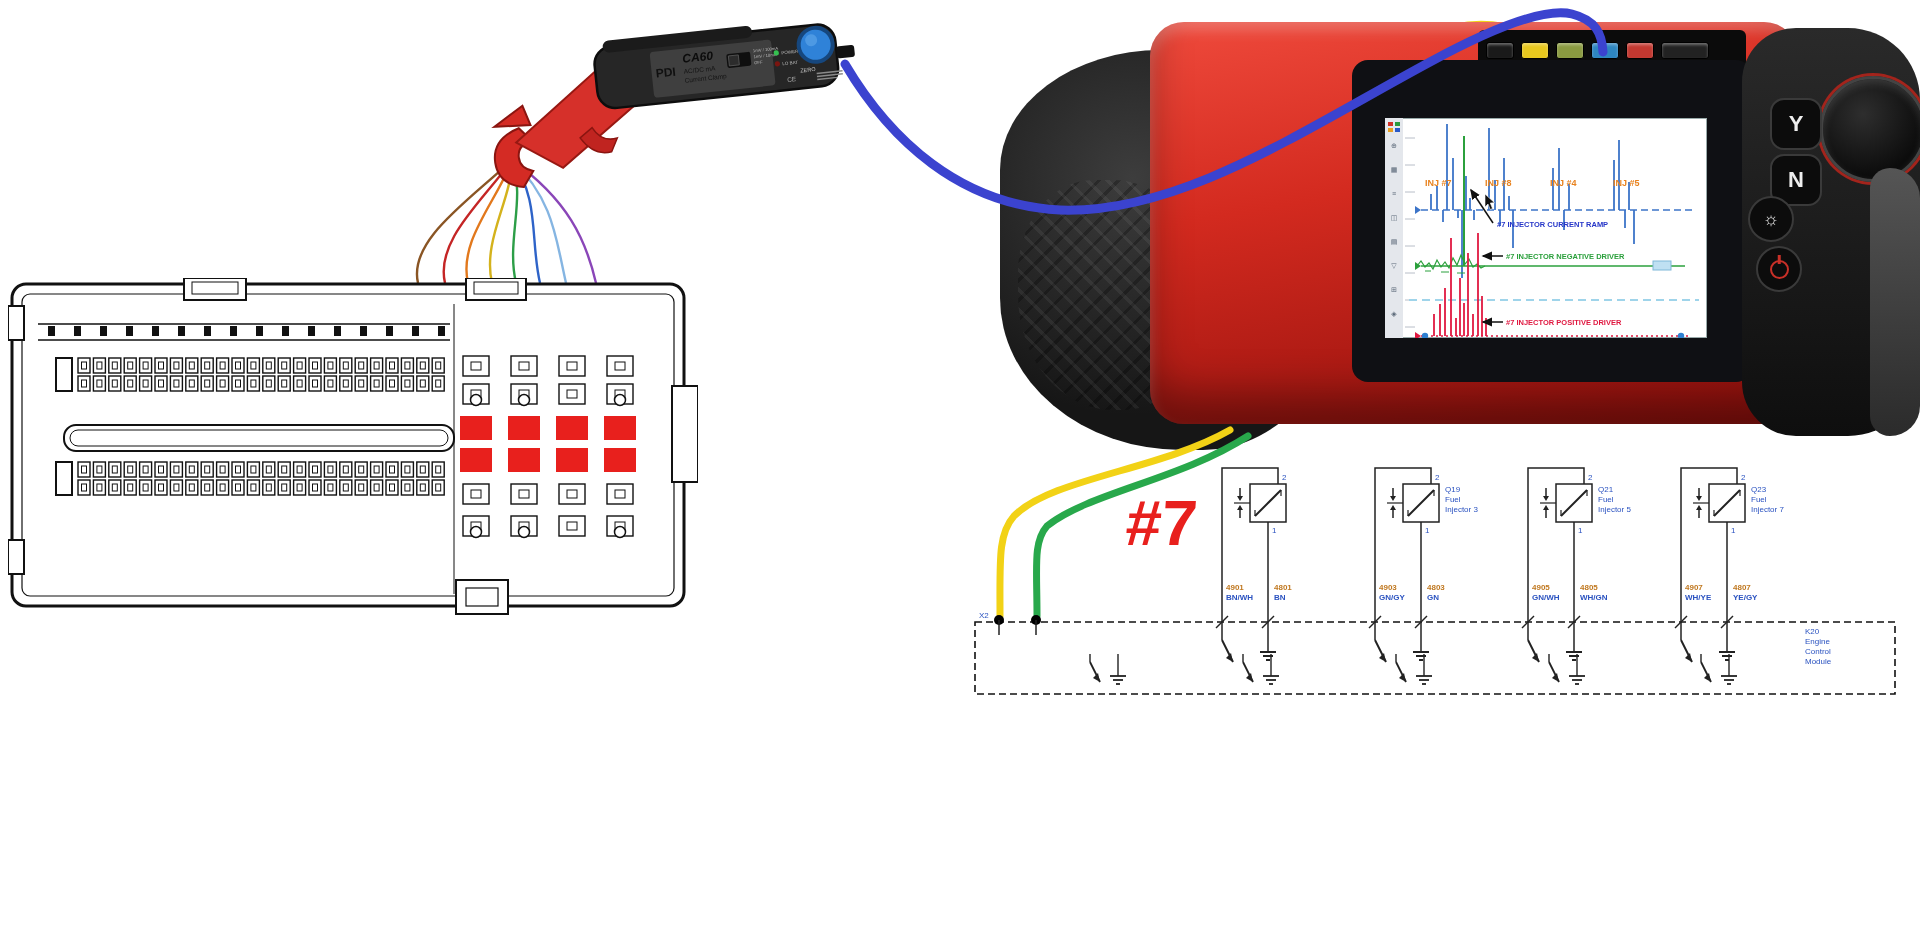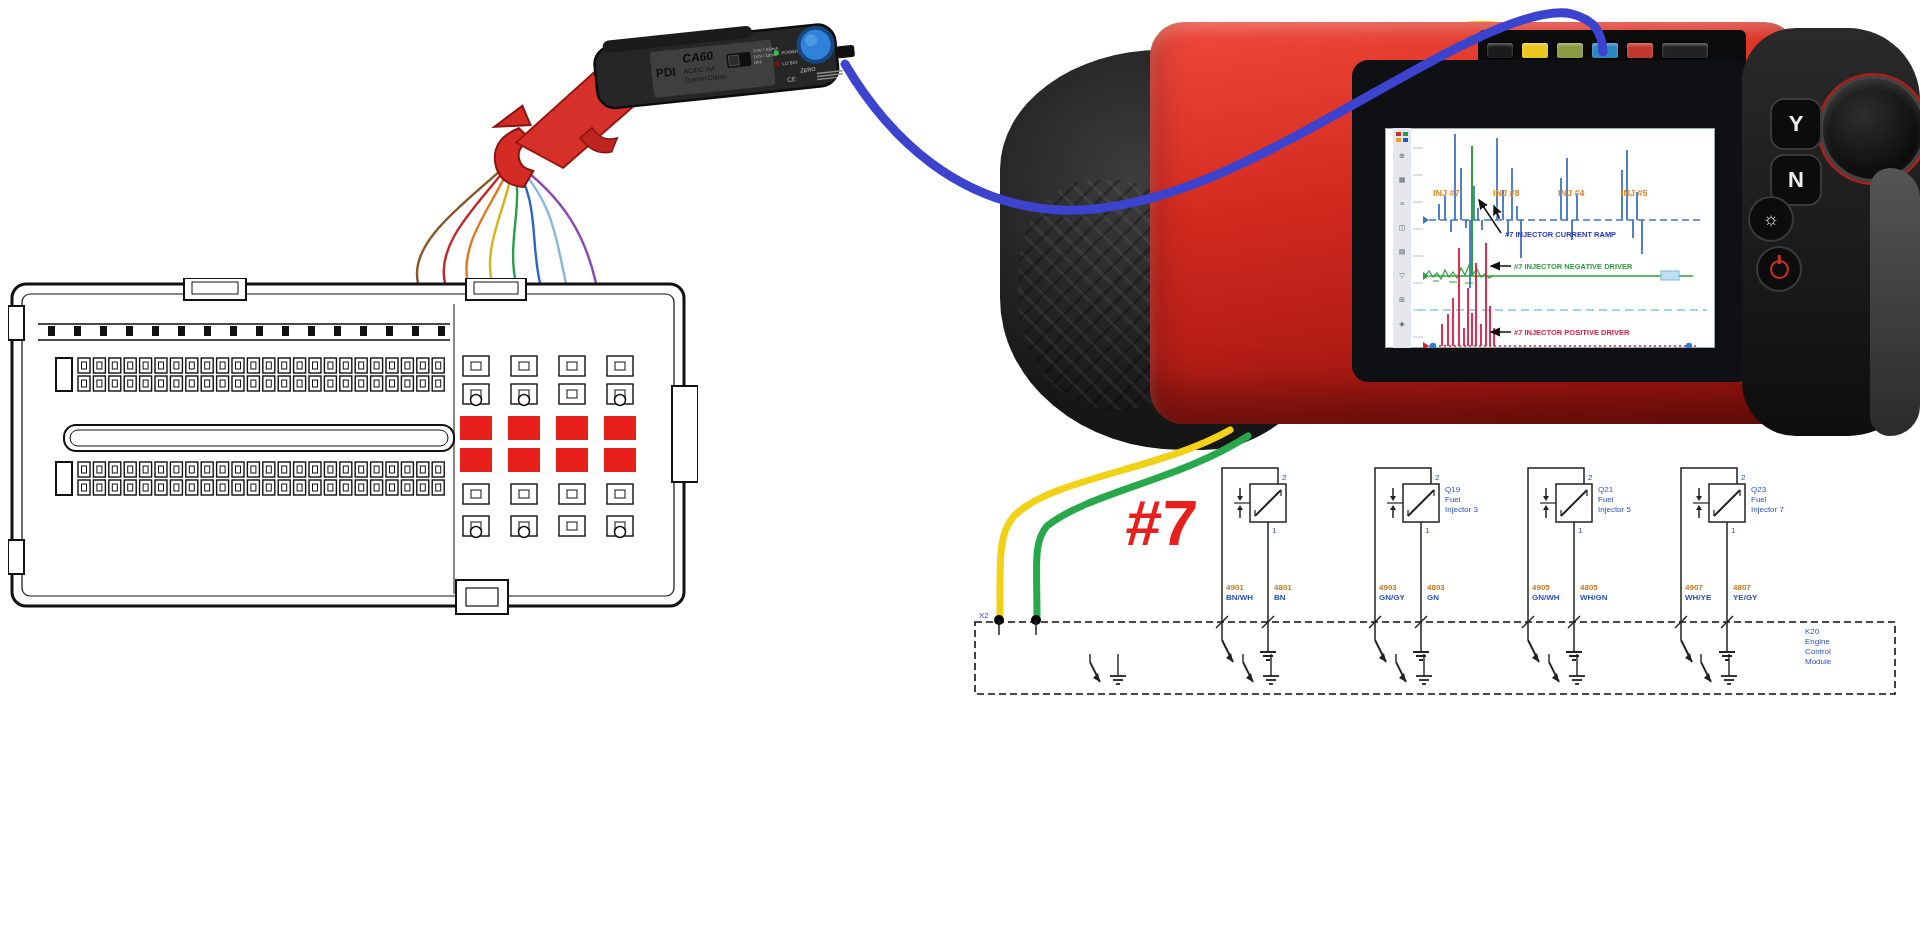--- a/index.html
+++ b/index.html
@@ -17,21 +17,21 @@
   .body-red{left:150px;top:2px;width:648px;height:402px;border-radius:34px;
             background:linear-gradient(170deg,#ef4a3c 0%,#d32a1f 40%,#a01510 85%,#8c100c 100%);
             box-shadow:inset 0 -30px 40px rgba(0,0,0,.35), inset 0 8px 14px rgba(255,255,255,.25);}
   .jack-strip{left:478px;top:10px;width:268px;height:46px;background:#0b0b0b;border-radius:6px;
               display:flex;align-items:center;gap:7px;padding:2px 8px 0 8px;box-sizing:border-box;}
   .jack{display:flex;flex-direction:column;align-items:center;gap:1px;}
   .jack-chip{width:26px;height:15px;border-radius:3px;border:1px solid #000;box-shadow:inset 0 2px 3px rgba(255,255,255,.35);}
   .jack-chip.aux{width:46px;background:#222;}
   .jack-label{font-size:6.5px;font-weight:bold;color:#c0392b;letter-spacing:.5px;}
   .bezel{left:352px;top:40px;width:400px;height:322px;background:#0f1014;border-radius:16px;}
-  #screen{left:385px;top:108px;width:322px;height:220px;background:#fff;box-shadow:inset 0 0 0 1px #9aa;padding-left:8px;}
+  #screen{left:385px;top:98px;width:322px;height:220px;background:#fff;box-shadow:inset 0 0 0 1px #9aa;}
   .pod{left:742px;top:8px;width:178px;height:408px;background:linear-gradient(#2a2a2a,#0e0e0e);
        border-radius:54px 72px 72px 54px;}
   .knob{left:78px;top:48px;width:100px;height:100px;border-radius:50%;
         background:radial-gradient(circle at 40% 35%,#2e2e2e,#0c0c0c 70%);
         border:3px solid #444;box-shadow:0 0 0 3px #a3241c, inset 0 4px 8px rgba(255,255,255,.15);}
   .btn{display:flex;align-items:center;justify-content:center;color:#eee;font-weight:bold;
        background:#0c0c0c;border:2px solid #3a3a3a;box-sizing:border-box;}
   .btn-y{left:28px;top:70px;width:52px;height:52px;border-radius:14px;font-size:22px;}
   .btn-n{left:28px;top:126px;width:52px;height:52px;border-radius:14px;font-size:22px;}
   .btn-sun{left:6px;top:168px;width:46px;height:46px;border-radius:50%;font-size:18px;}

